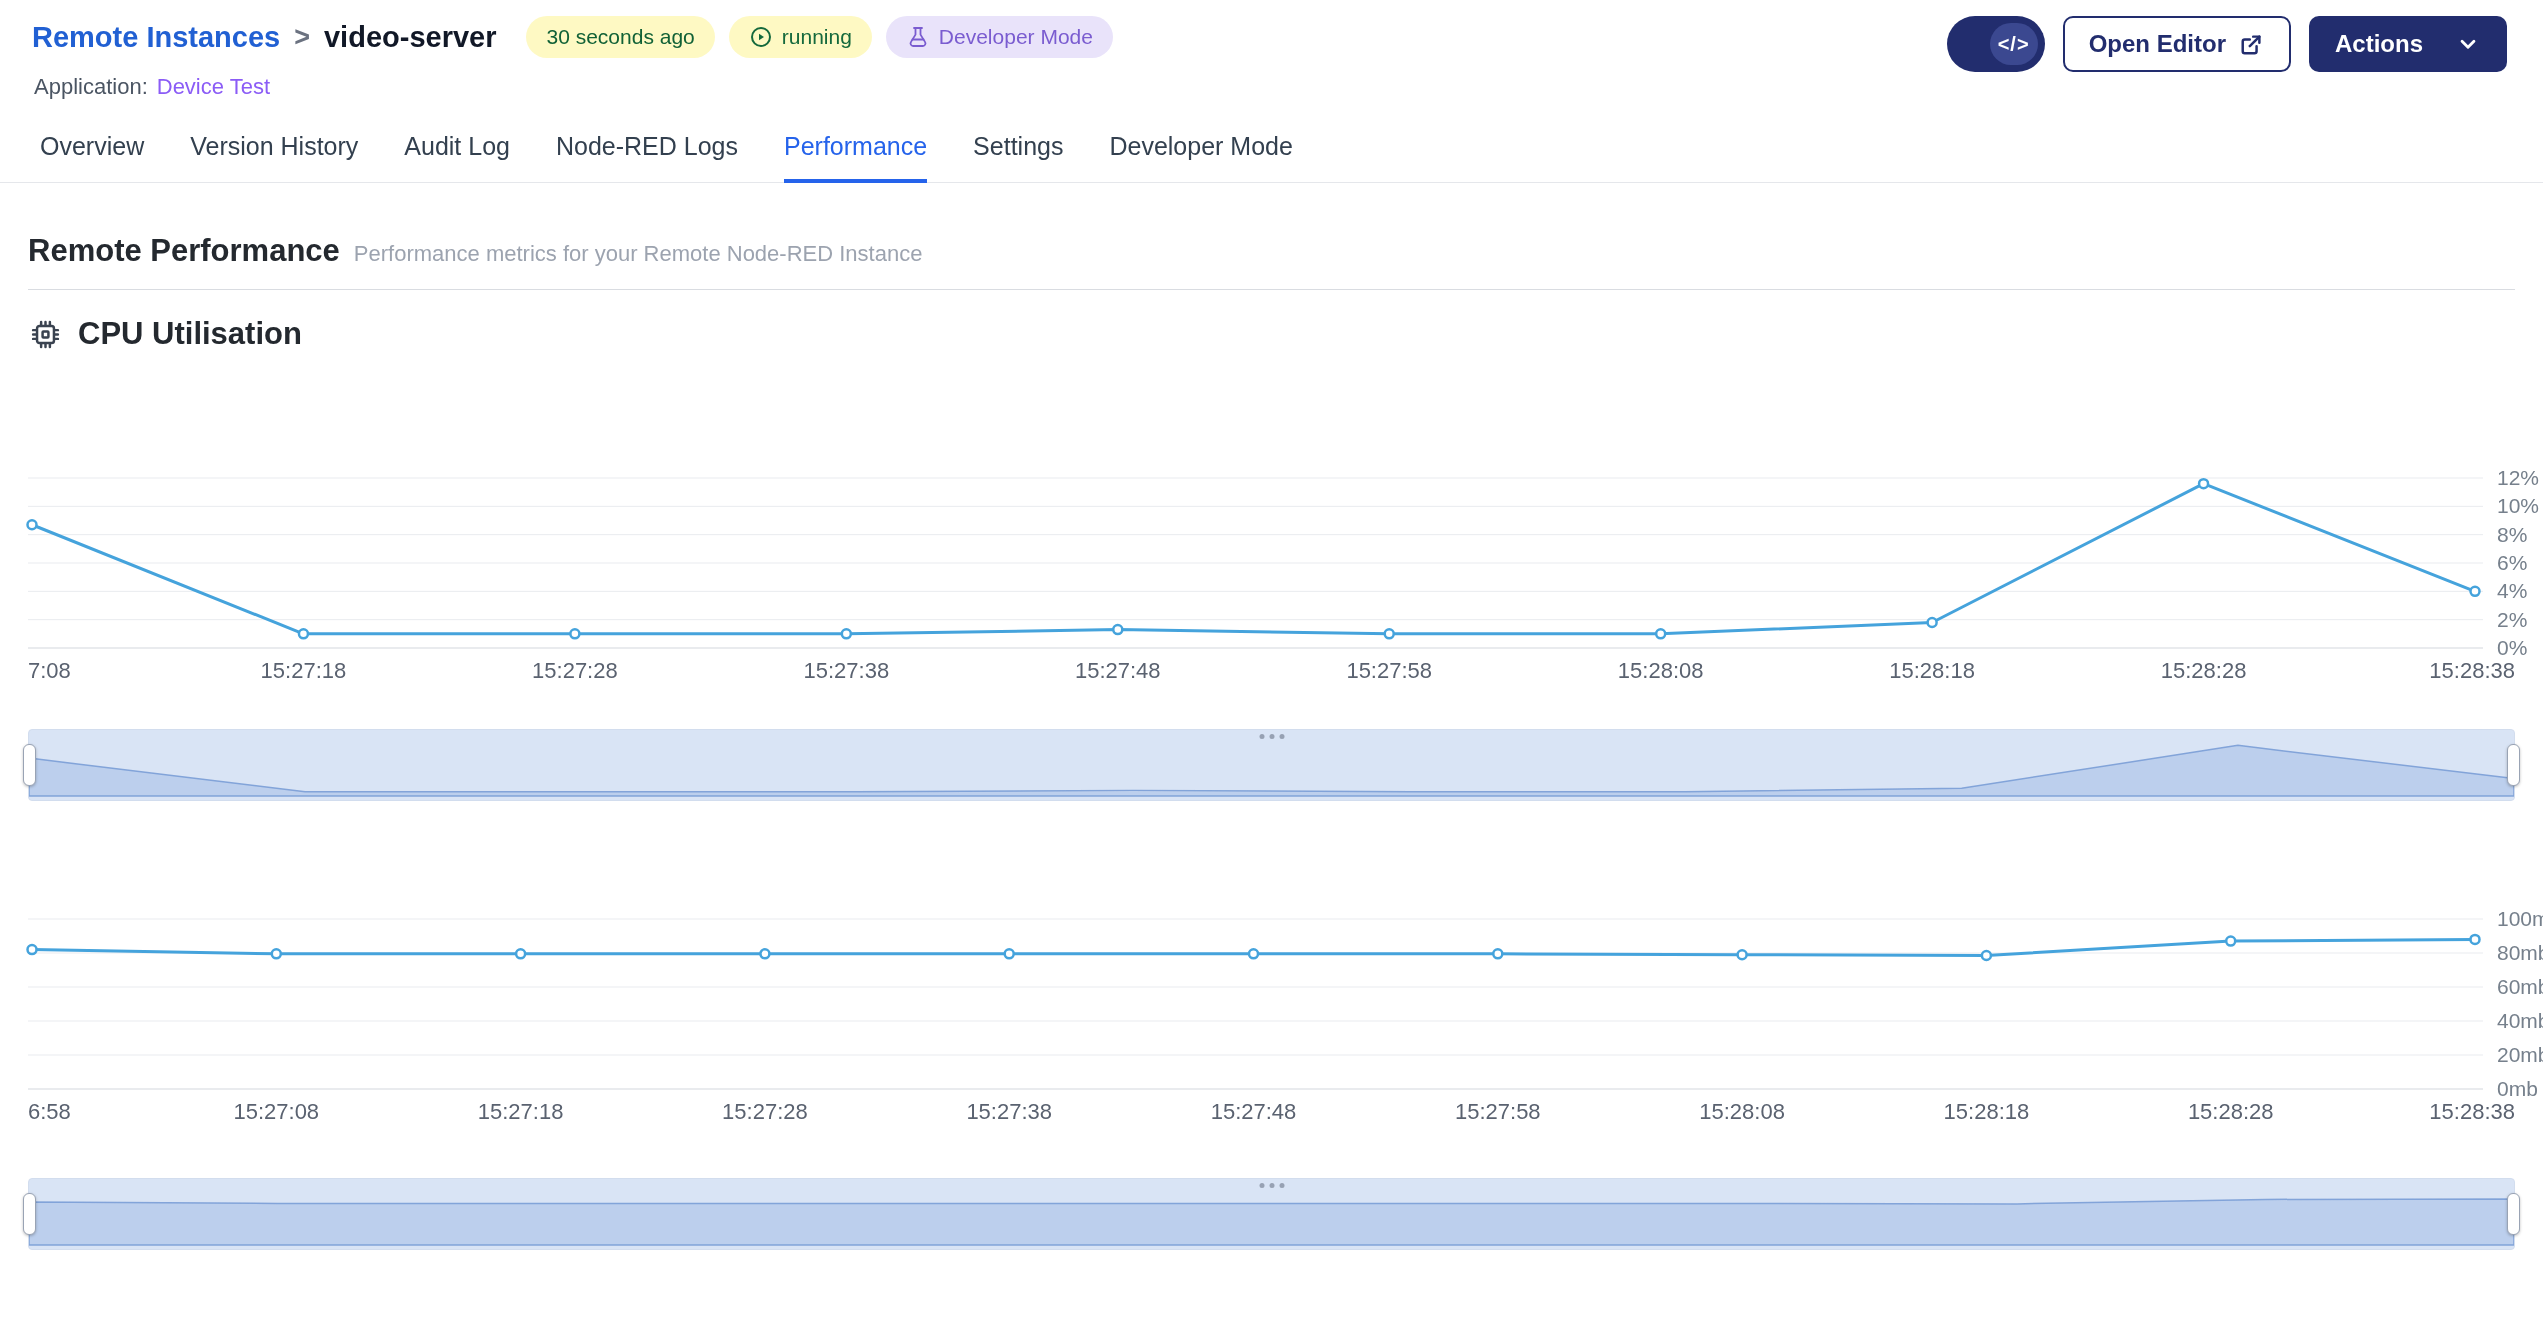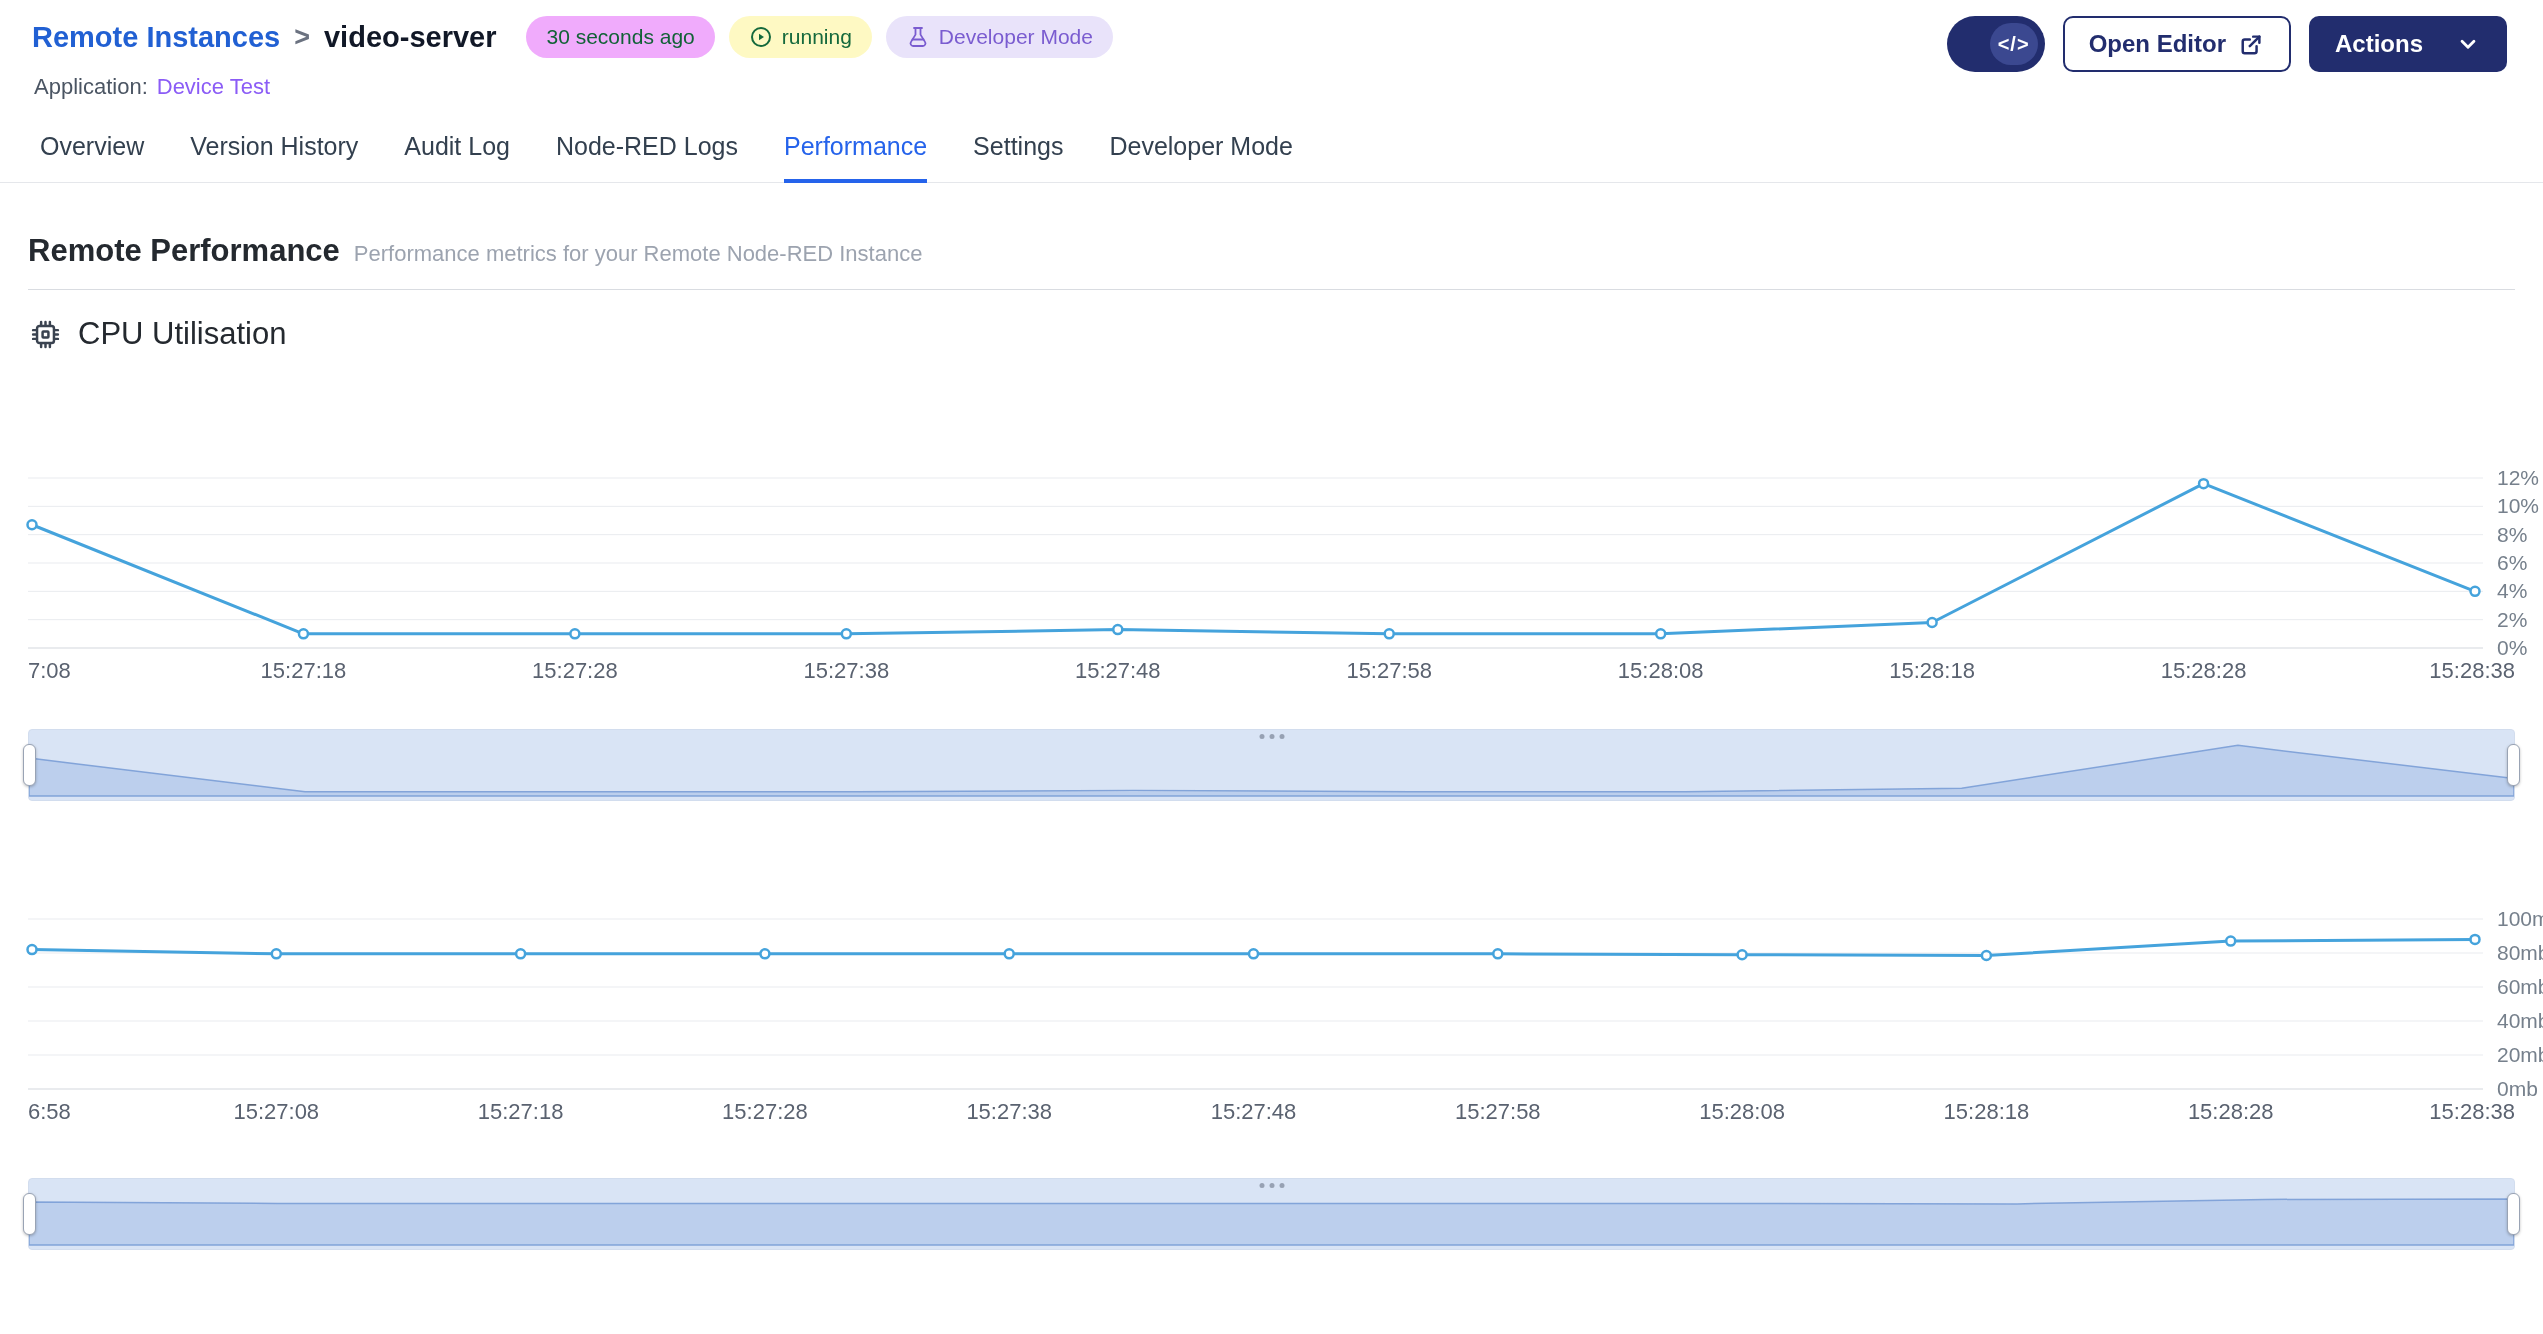--- a/index.html
+++ b/index.html
@@ -7,21 +7,21 @@
   body{background:#fff;font-family:"Liberation Sans",sans-serif;color:#1f2937;overflow:hidden}
 
   
   .topbar{display:flex;justify-content:space-between;align-items:flex-start;padding:16px 36px 0 32px}
   .crumb-row{display:flex;align-items:center}
   .crumb-root{color:#2160d3;font-size:29px;font-weight:700;text-decoration:none;cursor:pointer}
   .crumb-sep{color:#6b7280;font-size:27px;font-weight:600;margin:0 14px}
   .crumb-cur{color:#111827;font-size:29px;font-weight:700}
   .badge{display:inline-flex;align-items:center;gap:9px;height:42px;padding:0 20px;border-radius:999px;font-size:21px;font-weight:500;margin-left:14px;white-space:nowrap}
   .badge svg{flex:0 0 auto}
-  .badge-green{background:#f0abfc;color:#116136;margin-left:30px}
+  .badge-green{background:#fef9c3;color:#116136;margin-left:30px}
   .badge-green2{background:#fef9c3;color:#15693c}
   .badge-purple{background:#e9e3fa;color:#7a5cd0}
   .app-row{margin-top:16px;font-size:22px;color:#4b5563;display:flex;gap:9px;padding-left:2px}
   .app-row a{color:#8b5cf6;text-decoration:none;cursor:pointer}
 
   .topbar-right{display:flex;gap:18px;align-items:center}
   .editor-toggle{width:98px;height:56px;border-radius:28px;background:#222d6e;display:flex;align-items:center;justify-content:flex-end;padding:0 7px;cursor:pointer}
   .toggle-knob{background:#3b4890;color:#fff;font-weight:700;font-size:20px;border-radius:21px;height:42px;min-width:48px;display:flex;align-items:center;justify-content:center;letter-spacing:1px}
   .btn-outline{display:inline-flex;align-items:center;gap:12px;height:56px;padding:0 24px;background:#fff;border:2px solid #222d6e;border-radius:10px;color:#222d6e;font-size:24px;font-weight:700;cursor:pointer;font-family:inherit}
   .btn-navy{display:inline-flex;align-items:center;gap:32px;height:56px;padding:0 26px;background:#222d6e;border:none;border-radius:10px;color:#fff;font-size:24px;font-weight:700;cursor:pointer;font-family:inherit}
@@ -30,21 +30,21 @@
   .tabs{display:flex;gap:46px;padding:28px 36px 0 40px;border-bottom:1px solid #e5e7eb;margin-top:4px}
   .tab{font-size:25px;color:#33404f;padding-bottom:18px;cursor:pointer;text-decoration:none;border-bottom:4px solid transparent;margin-bottom:-1px}
   .tab.active{color:#2563eb;border-bottom-color:#2563eb}
 
   
   main{padding:0 28px}
   .page-head{margin-top:50px;display:flex;align-items:baseline;gap:14px;border-bottom:1px solid #d9dce1;padding-bottom:20px}
   .page-head h1{font-size:31px;font-weight:600;color:#24292f}
   .subtitle{font-size:22px;color:#9ca3af;font-weight:400}
 
-  .sec-head{display:flex;align-items:center;gap:15px;margin-top:26px;font-size:31px;font-weight:400;color:#24292f}
+  .sec-head{display:flex;align-items:center;gap:15px;margin-top:26px;font-size:31px;font-weight:700;color:#24292f}
   .sec-head svg{width:35px;height:35px}
 
   .chart{display:block;width:2487px;height:215px;overflow:visible}
   #chart0{margin-top:118px}
   #chart1{margin-top:110px}
 
   
   .brush{position:relative;height:72px;background:#eef3fa;border:1px solid #d2ddee;border-radius:4px;width:2487px}
   #brush0{margin-top:44px}
   #brush1{margin-top:52px}

